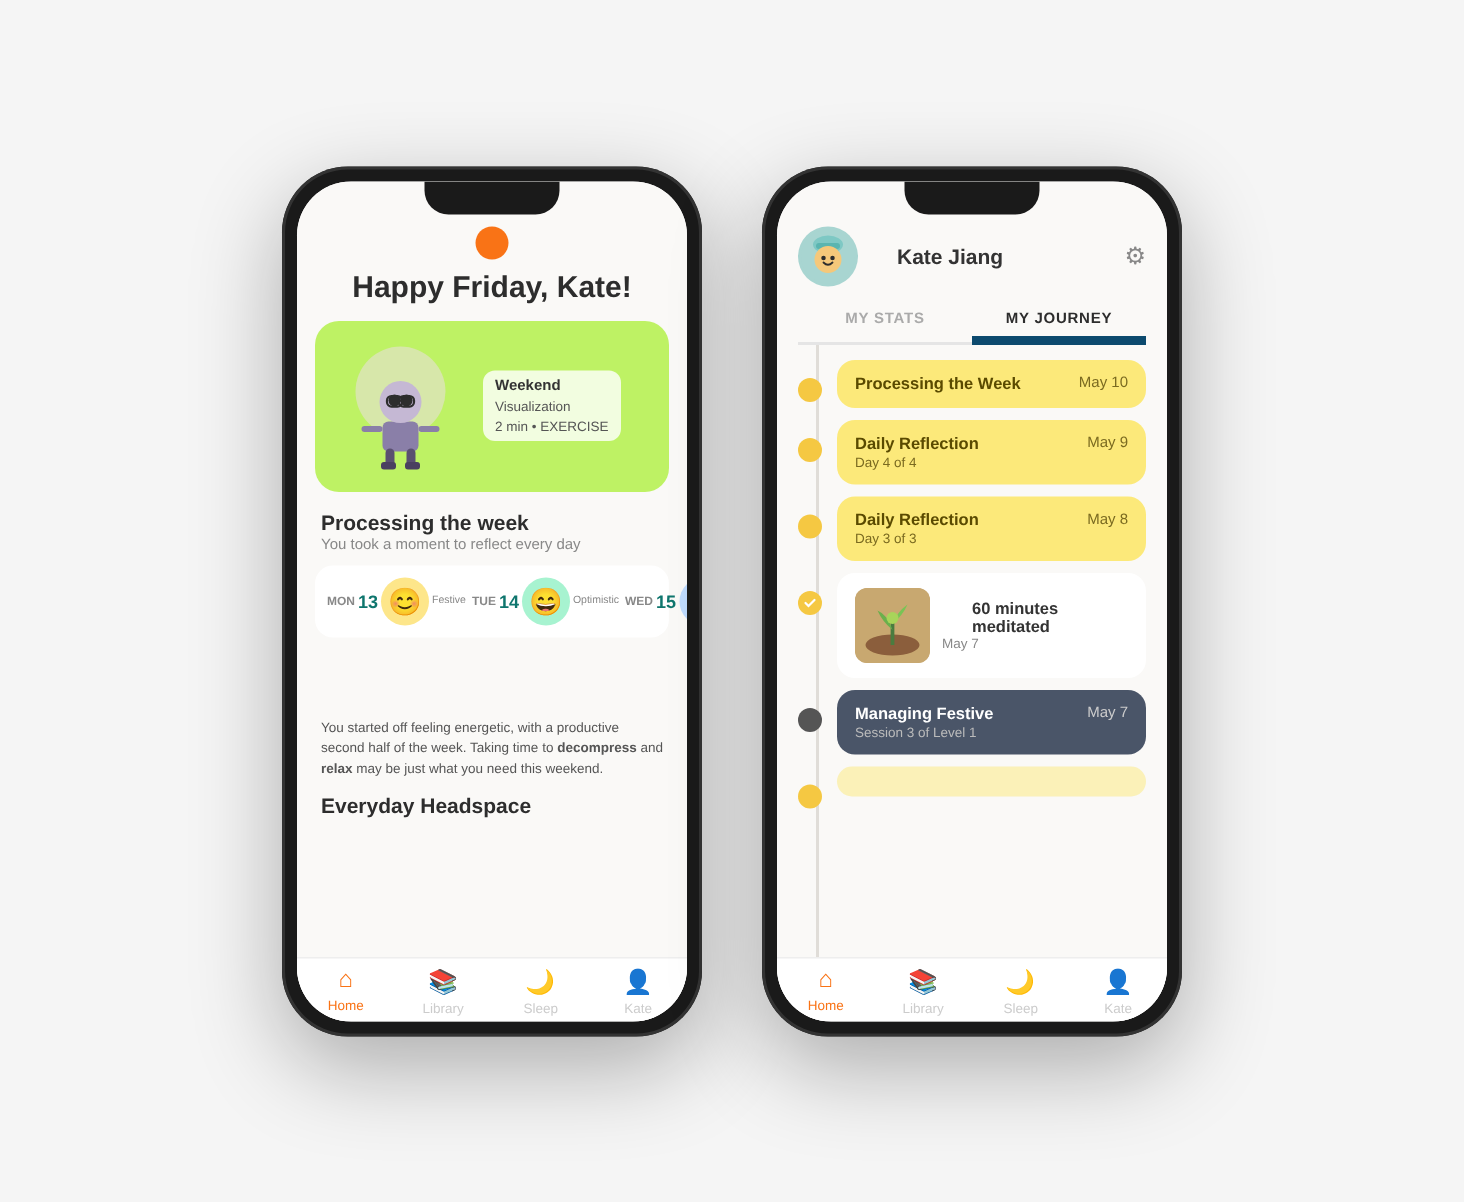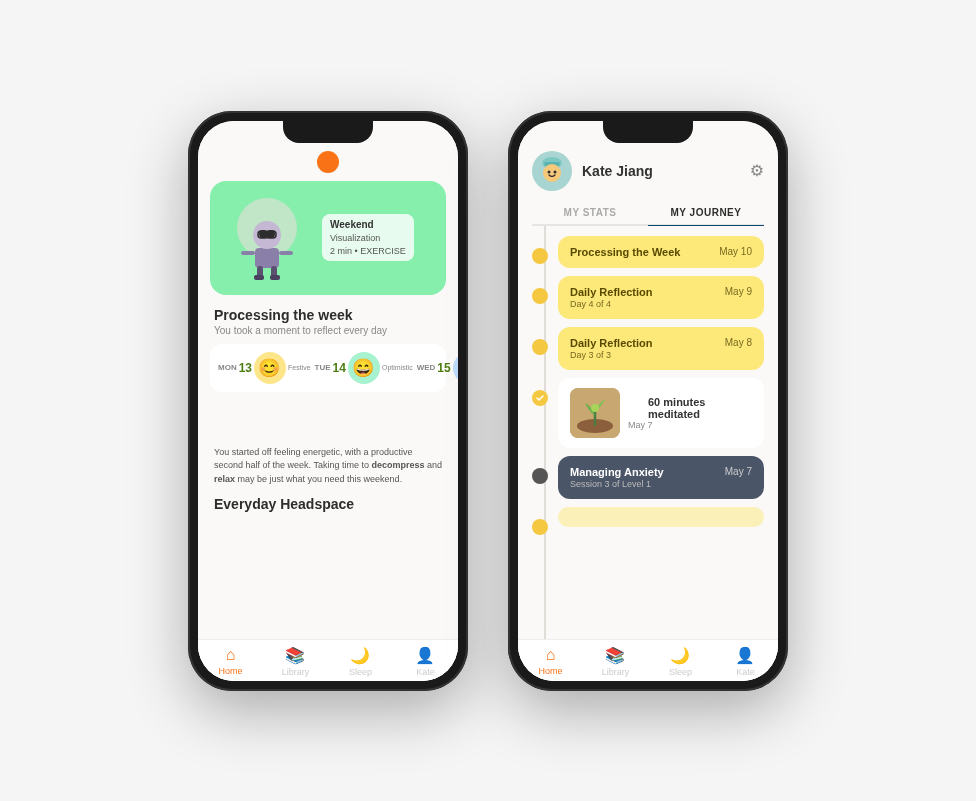--- a/index.html
+++ b/index.html
@@ -84,21 +84,21 @@
     .phone1-greeting {
       font-size: 20px;
       font-weight: 700;
       color: #2d2d2d;
       text-align: center;
       padding: 0 16px;
       margin-bottom: 10px;
     }
 
     .phone1-card {
-      background: #86efac;
+      background: #bef264;
       margin: 0 12px;
       border-radius: 16px;
       padding: 12px;
       display: flex;
       align-items: center;
       gap: 10px;
       margin-bottom: 12px;
     }
 
     .phone1-card-illustration {
@@ -160,21 +160,21 @@
 
     .mood-day-label {
       font-size: 8px;
       font-weight: 600;
       color: #888;
     }
 
     .mood-day-num {
       font-size: 12px;
       font-weight: 700;
-      color: #4d7c0f;
+      color: #0f766e;
     }
 
     .mood-emoji {
       width: 32px;
       height: 32px;
       border-radius: 50%;
       display: flex;
       align-items: center;
       justify-content: center;
       font-size: 18px;
@@ -244,21 +244,21 @@
 
     
     .phone2-screen {
       background: #faf9f7;
     }
 
     .phone2-header {
       display: flex;
       align-items: center;
       padding: 30px 14px 10px;
-      gap: 10px;
+      gap: 26px;
     }
 
     .avatar-circle {
       width: 40px;
       height: 40px;
       border-radius: 50%;
       background: #a8d5d1;
       display: flex;
       align-items: center;
       justify-content: center;
@@ -290,21 +290,21 @@
       text-align: center;
       padding: 6px 0;
       font-size: 10px;
       font-weight: 600;
       color: #aaa;
       letter-spacing: 0.5px;
     }
 
     .tab.active {
       color: #2d2d2d;
-      border-bottom: 1px solid #0c4a6e;
+      border-bottom: 6px solid #0c4a6e;
       margin-bottom: -2px;
     }
 
     
     .journey-content {
       flex: 1;
       overflow: hidden;
       padding: 10px 14px;
       position: relative;
     }
@@ -443,20 +443,21 @@
 
 <div class="phones-container">
 
   <div class="phone">
     <div class="phone-inner">
       <div class="notch"></div>
       <div class="screen phone1-screen">
 
         <div class="phone1-top-dot"></div>
 
+        <div class="phone1-greeting">Happy Friday, Kate!</div>
 
         <div class="phone1-card">
           <div class="phone1-card-illustration">
 
             <svg width="80" height="90" viewBox="0 0 80 90">
 
               <circle cx="40" cy="35" r="30" fill="#e8e0d8" opacity="0.6"></circle>
 
               <rect x="28" y="55" width="24" height="20" rx="4" fill="#8a7fa8"></rect>
 
@@ -639,21 +640,21 @@
                 <div class="journey-image-title">60 minutes<br>meditated</div>
                 <div class="journey-image-sub">May 7</div>
               </div>
             </div>
           </div>
 
           <div class="timeline-item">
             <div class="timeline-dot dark"></div>
             <div class="journey-card dark-card">
               <div class="card-row">
-                <div class="journey-card-title light">Managing Anxiety</div>
+                <div class="journey-card-title light">Managing Festive</div>
                 <div class="journey-card-date light">May 7</div>
               </div>
               <div class="journey-card-sub light">Session 3 of Level 1</div>
             </div>
           </div>
 
           <div class="timeline-item">
             <div class="timeline-dot"></div>
             <div class="journey-card" style="opacity:0.5; height:20px;"></div>
           </div>

